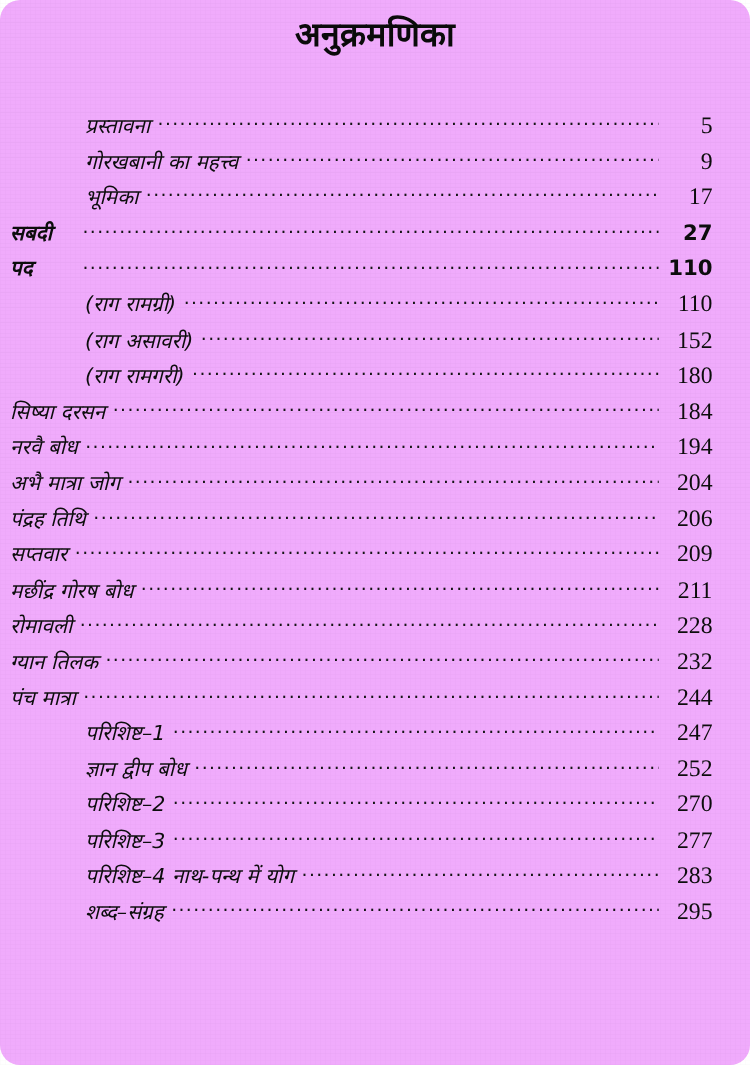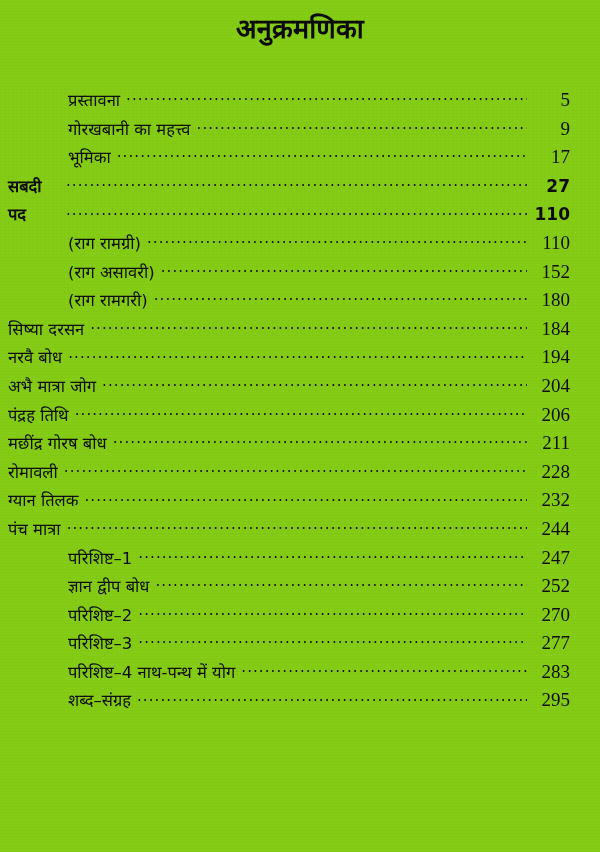--- a/index.html
+++ b/index.html
@@ -13,21 +13,22 @@
     position: relative;
     overflow: hidden;
     font-family: "Liberation Serif", "DejaVu Serif", serif;
     color: #111111;
     -webkit-font-smoothing: none;
   }
 
   #page {
     position: absolute;
     inset: 0;
-    background: #84cc16;
+    background: #f0abfc;
+    border-radius: 16px;
   }
 
   
   .toc-title {
     position: absolute;
     top: 12px;
     left: 0;
     width: 600px;
     text-align: center;
     font-family: "DejaVu Sans", sans-serif;
@@ -53,20 +54,21 @@
     padding-right: 30px;
     box-sizing: border-box;
     font-family: "DejaVu Sans", sans-serif;
     font-size: 16.5px;
     color: #0d0d0d;
   }
 
   .toc-row .label {
     white-space: nowrap;
     flex: 0 0 auto;
+    font-style: italic;
   }
 
   .toc-row .leader {
     flex: 1 1 auto;
     min-width: 10px;
     margin: 0 5px 0 6px;
     position: relative;
     height: 1em;
     overflow: hidden;
   }
@@ -176,20 +178,25 @@
         <span class="label">अभै मात्रा जोग</span>
         <span class="leader"></span>
         <span class="page">204</span>
       </div>
       <div class="toc-row indent-0">
         <span class="label">पंद्रह तिथि</span>
         <span class="leader"></span>
         <span class="page">206</span>
       </div>
       <div class="toc-row indent-0">
+        <span class="label">सप्तवार</span>
+        <span class="leader"></span>
+        <span class="page">209</span>
+      </div>
+      <div class="toc-row indent-0">
         <span class="label">मछींद्र गोरष बोध</span>
         <span class="leader"></span>
         <span class="page">211</span>
       </div>
       <div class="toc-row indent-0">
         <span class="label">रोमावली</span>
         <span class="leader"></span>
         <span class="page">228</span>
       </div>
       <div class="toc-row indent-0">

